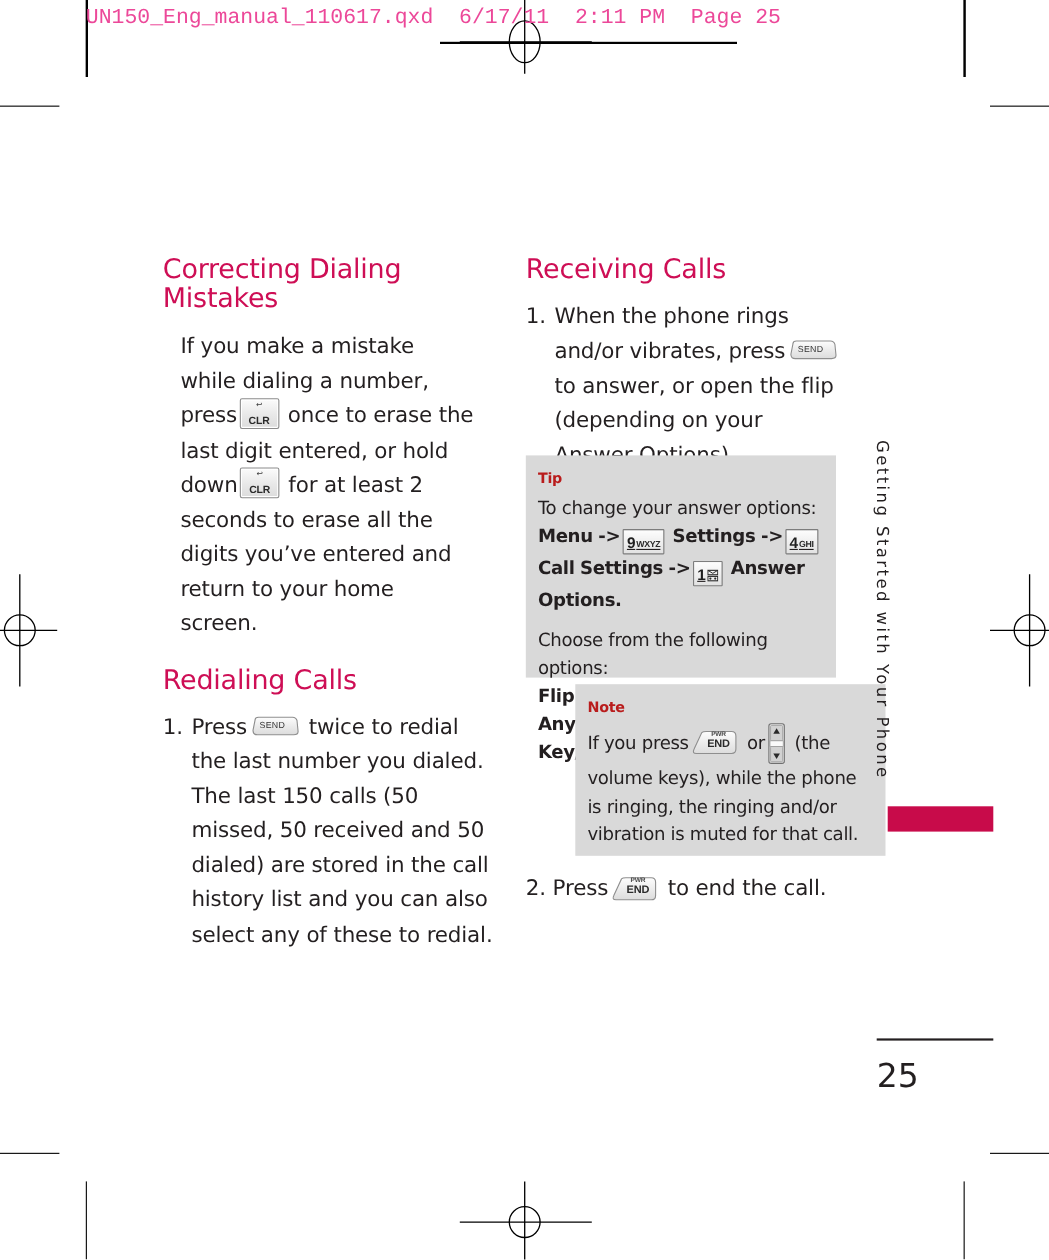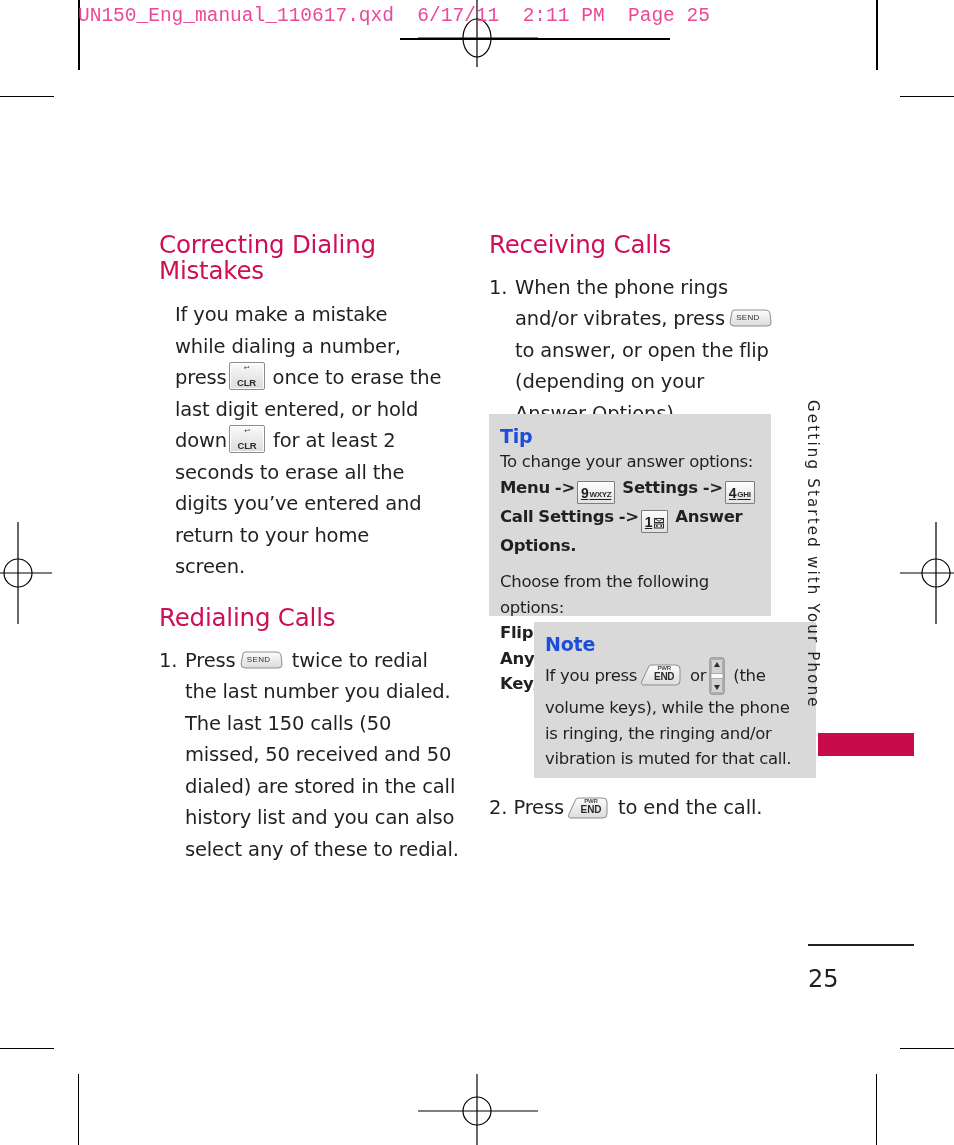--- a/index.html
+++ b/index.html
@@ -55,21 +55,21 @@
     left: 400px;
     top: 38px;
     width: 270px;
     height: 2px;
     background: #000;
   }
 
   
   .page {
     position: absolute;
-    left: 16px; top: 0;
+    left: 5px; top: 0;
     width: 757px; height: 1145px;
   }
 
   .col {
     position: absolute;
     font-family: "DejaVu Sans", sans-serif;
   }
   .col-left  { left: 143px; top: 232px; width: 300px; }
   .col-right { left: 473px; top: 232px; width: 290px; }
 
@@ -246,24 +246,24 @@
   .infobox {
     position: absolute;
     left: 473px;
     width: 282px;
     background: #d9d9d9;
     box-sizing: border-box;
     padding: 12px 12px 12px 11px;
   }
   .infobox .ib-title {
     margin: 0 0 3px 0;
-    font-size: 19px;
+    font-size: 13px;
     line-height: 20px;
     font-weight: bold;
-    color: #1d4ed8;
+    color: #b91c1c;
     font-family: "DejaVu Sans", sans-serif;
     letter-spacing: -0.2px;
   }
   .infobox p {
     margin: 0;
     font-size: 16.5px;
     line-height: 25.5px;
     color: #231f20;
     letter-spacing: -0.3px;
   }
@@ -319,21 +319,21 @@
     left: 792px;
     top: 944px;
     width: 106px;
     height: 2px;
     background: #231f20;
   }
   .folio-num {
     position: absolute;
     left: 792px;
     top: 962px;
-    font-size: 24px;
+    font-size: 30px;
     line-height: 34px;
     color: #231f20;
     font-family: "DejaVu Sans", sans-serif;
   }
 </style>
 </head>
 <body>
 
 <div>
 

